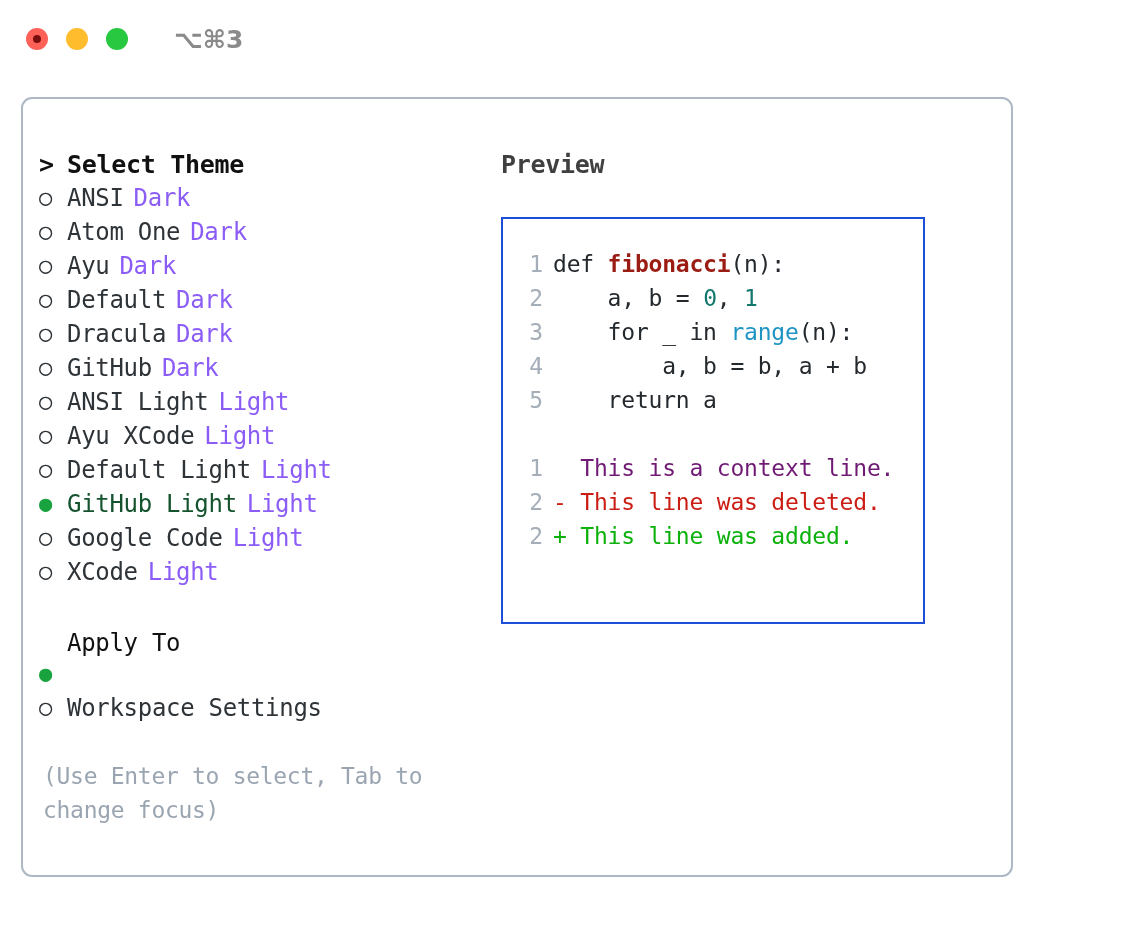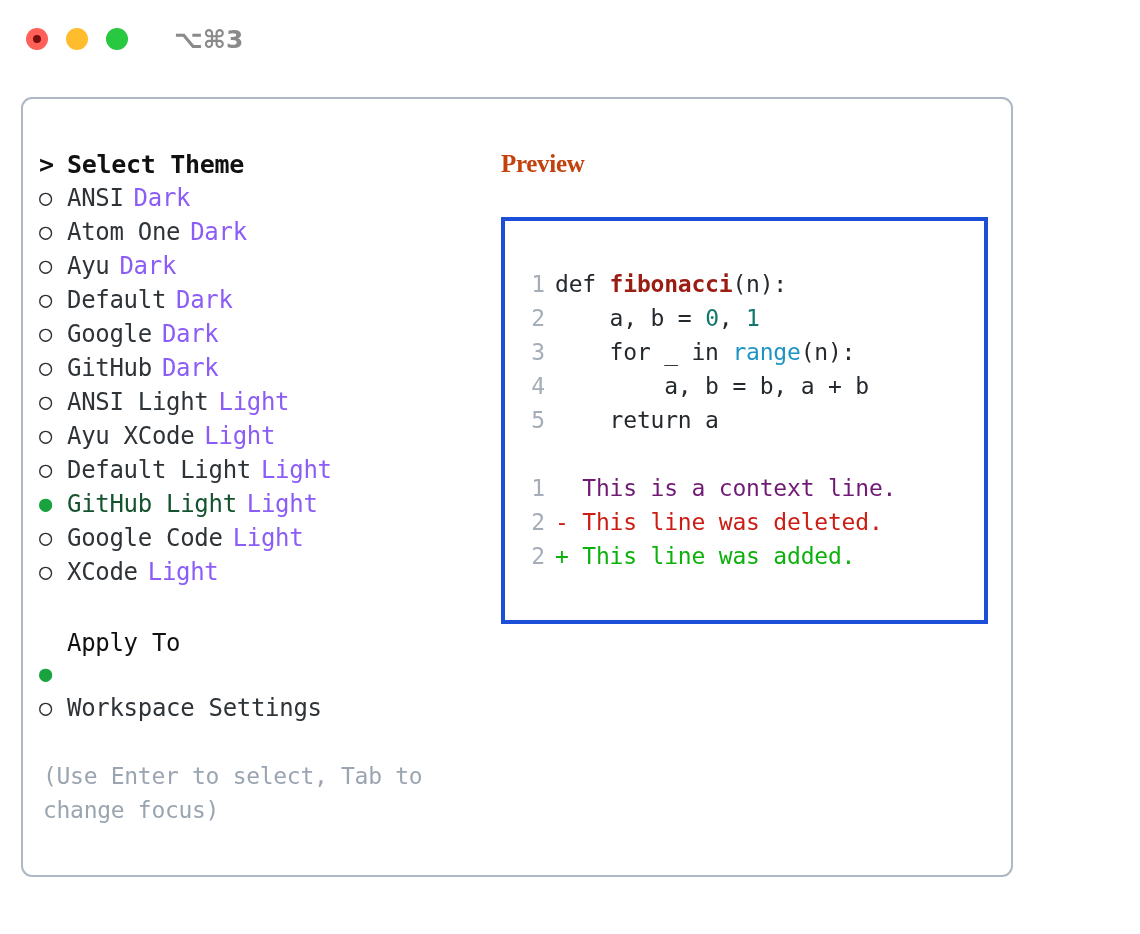--- a/index.html
+++ b/index.html
@@ -159,35 +159,34 @@
 
   
   .right-col {
     flex: 1;
     padding: 48px 0 0 16px;
     box-sizing: border-box;
   }
   .preview-title {
     font-size: 25px;
     font-weight: bold;
-    color: #c2410c;
+    color: #404040;
     letter-spacing: -0.3px;
     height: 34px;
     display: flex;
     align-items: center;
-    font-family: Liberation Serif, serif;
   }
   .preview-box {
     margin-top: 36px;
-    width: 487px;
+    width: 424px;
     height: 407px;
-    border: 4px solid #1d4ed8;
+    border: 2px solid #1d4ed8;
     box-sizing: border-box;
     background: #ffffff;
-    padding: 46px 0 0 18px;
+    padding: 28px 0 0 18px;
   }
 
   .code-line {
     font-size: 23px;
     line-height: 34px;
     white-space: pre;
     letter-spacing: -0.2px;
     color: #24292e;
   }
   .lineno {
@@ -246,21 +245,21 @@
               <span class="opt-label">Ayu</span>
               <span class="opt-variant">Dark</span>
             </div>
             <div class="opt-row">
               <span class="bullet">○</span>
               <span class="opt-label">Default</span>
               <span class="opt-variant">Dark</span>
             </div>
             <div class="opt-row">
               <span class="bullet">○</span>
-              <span class="opt-label">Google</span>
+              <span class="opt-label">Dracula</span>
               <span class="opt-variant">Dark</span>
             </div>
             <div class="opt-row">
               <span class="bullet">○</span>
               <span class="opt-label">GitHub</span>
               <span class="opt-variant">Dark</span>
             </div>
             <div class="opt-row">
               <span class="bullet">○</span>
               <span class="opt-label">ANSI Light</span>

